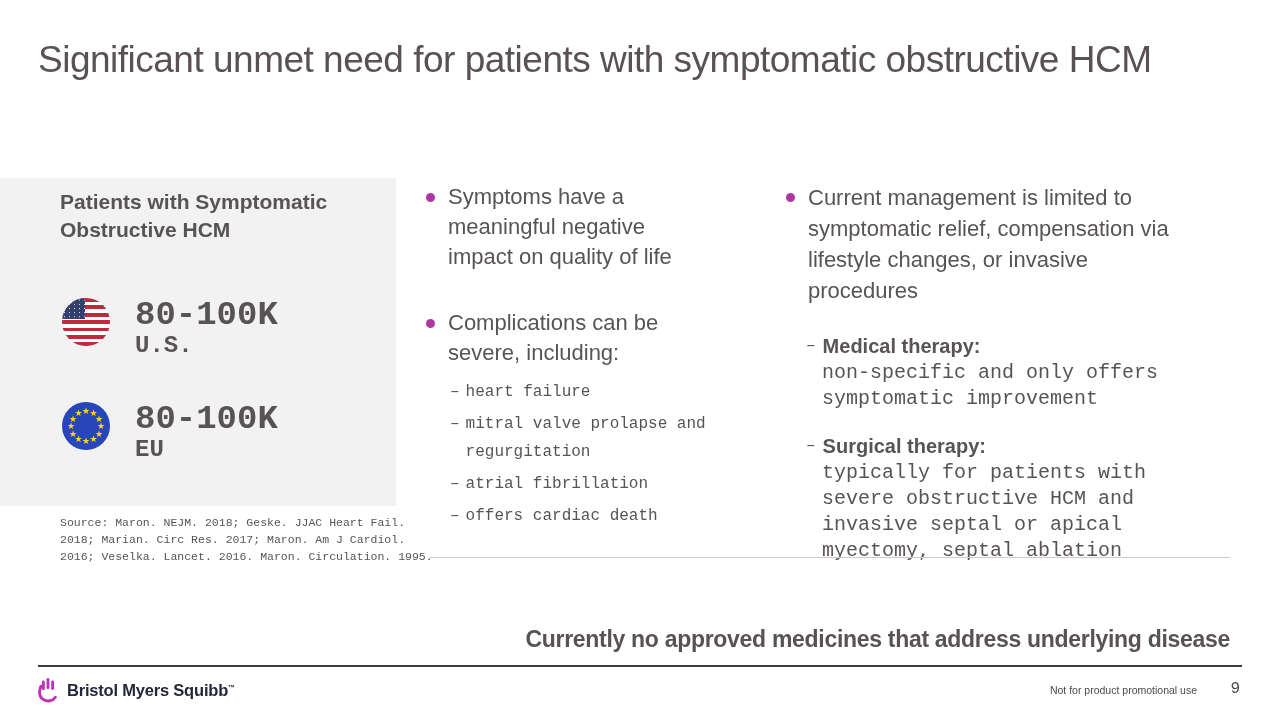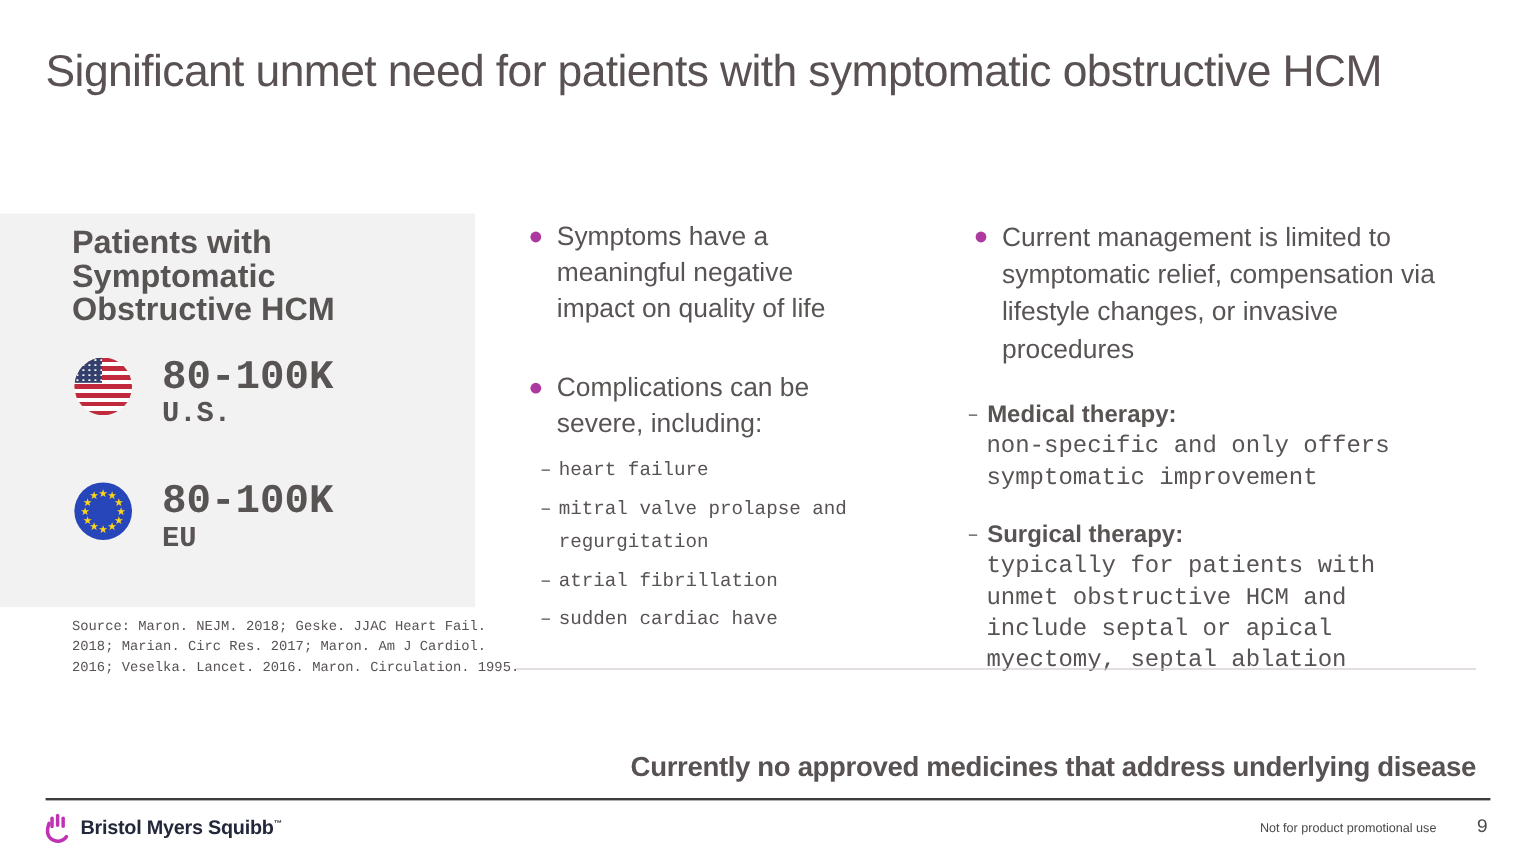--- a/index.html
+++ b/index.html
@@ -14,21 +14,21 @@
   .title {
     position:absolute; left:38px; top:38px; width:1150px;
     font-size:37px; line-height:44px; font-weight:normal; color:#595152;
     letter-spacing:-0.5px;
   }
 
   
   .panel { position:absolute; left:0; top:178px; width:396px; height:328px; background:#f2f2f2; }
   .panel-heading {
     position:absolute; left:60px; top:10px; width:316px;
-    font-size:27px; line-height:28px; font-weight:bold; color:#595454;
+    font-size:21px; line-height:28px; font-weight:bold; color:#595454;
   }
   .stat-row { position:absolute; left:62px; display:flex; align-items:flex-start; }
   .stat-row.us { top:120px; }
   .stat-row.eu { top:224px; }
   .stat-text { margin-left:25px; margin-top:-3px; }
   .stat-value {
     font-family:"Liberation Mono","DejaVu Sans Mono",monospace;
     font-size:34px; line-height:40px; font-weight:bold; color:#595454;
   }
   .stat-region {
@@ -65,21 +65,21 @@
   
   .source {
     position:absolute; left:60px; top:514px;
     font-family:"Liberation Mono","DejaVu Sans Mono",monospace;
     font-size:11.5px; line-height:17px; color:#595454;
   }
 
   
   .col-mid { position:absolute; left:426px; top:182px; width:320px; }
   .col-right { position:absolute; left:786px; top:182px; width:448px; }
-  .bullet { display:flex;justify-content:center; }
+  .bullet { display:flex; }
   .bullet-dot { width:9px; height:9px; border-radius:50%; background:#ad389f; margin-top:11px; margin-right:13px; flex:none; }
   .bullet-text { font-size:22px; line-height:30px; color:#595454; }
   .col-mid .bullet-text { width:266px; }
   .col-right .bullet-text { width:372px; line-height:31px; }
   .col-mid .bullet + .bullet { margin-top:36px; }
 
   .sub-list { margin-top:10px; margin-left:24px; }
   .sub-item { display:flex; margin-bottom:4px; }
   .sub-dash {
     font-family:"Liberation Mono","DejaVu Sans Mono",monospace;
@@ -184,21 +184,21 @@
       <div class="sub-item">
         <span class="sub-dash">–</span>
         <div class="sub-text">mitral valve prolapse and regurgitation</div>
       </div>
       <div class="sub-item">
         <span class="sub-dash">–</span>
         <div class="sub-text">atrial fibrillation</div>
       </div>
       <div class="sub-item">
         <span class="sub-dash">–</span>
-        <div class="sub-text">sudden cardiac have</div>
+        <div class="sub-text">offers cardiac death</div>
       </div>
     </div>
   </div>
 
   <div class="col-right">
     <div class="bullet">
       <span class="bullet-dot"></span>
       <div class="bullet-text">Current management is limited to symptomatic relief, compensation via lifestyle changes, or invasive procedures</div>
     </div>
     <div class="therapies">
@@ -207,21 +207,21 @@
           <span class="sub-dash">–</span>
           <span class="therapy-label">Medical therapy:</span>
         </div>
         <div class="therapy-desc">non-specific and only offers symptomatic improvement</div>
       </div>
       <div class="therapy">
         <div class="therapy-head">
           <span class="sub-dash">–</span>
           <span class="therapy-label">Surgical therapy:</span>
         </div>
-        <div class="therapy-desc">typically for patients with unmet obstructive HCM and include septal or apical myectomy, septal ablation</div>
+        <div class="therapy-desc">typically for patients with severe obstructive HCM and invasive septal or apical myectomy, septal ablation</div>
       </div>
     </div>
   </div>
 
   <div class="divider"></div>
   <div class="key-message">Currently no approved medicines that address underlying disease</div>
 
   <div class="footer-line"></div>
   <div class="footer-logo">
     <svg class="hand-icon" viewBox="0 0 24 28" fill="none" xmlns="http://www.w3.org/2000/svg">

